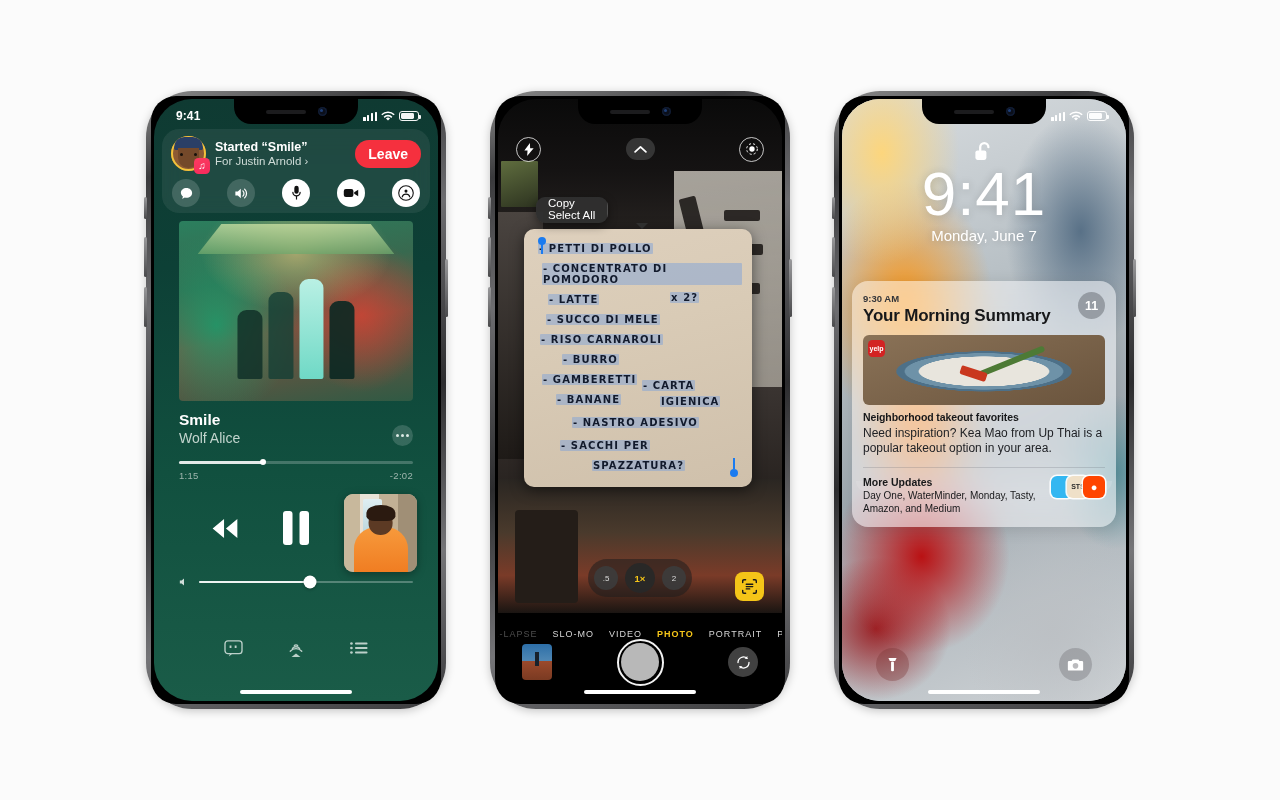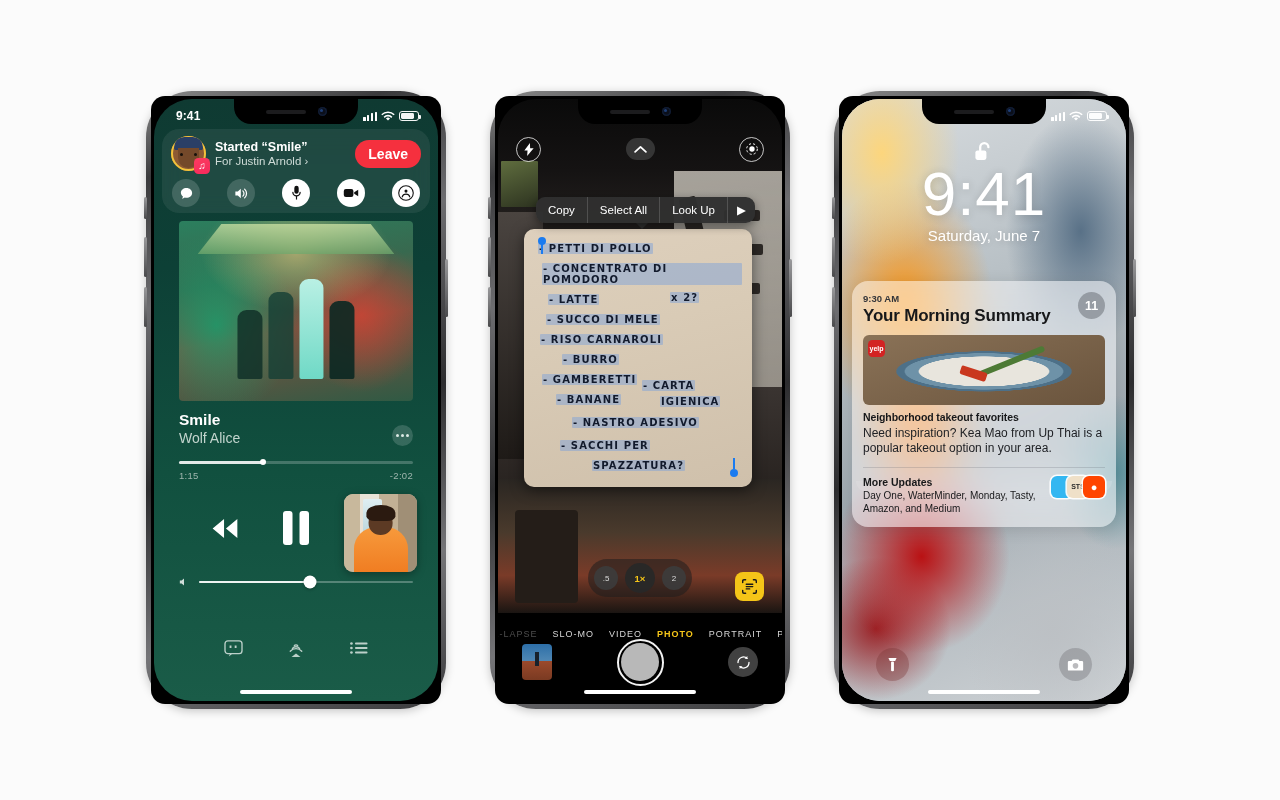--- a/index.html
+++ b/index.html
@@ -20,21 +20,21 @@
     position: relative;
     width: 300px; height: 618px;
     border-radius: 46px;
     background: linear-gradient(160deg,#8e8e8e 0%,#3a3a3c 12%,#6d6d70 30%,#2c2c2e 55%,#757578 78%,#3a3a3c 100%);
     padding: 5px;
     box-shadow: 0 2px 10px rgba(0,0,0,.22);
     flex: 0 0 auto;
   }
   .phone-inner {
     position: relative; width: 100%; height: 100%;
-    border-radius: 14px; background: #000; padding: 3px;
+    border-radius: 25px; background: #000; padding: 3px;
     overflow: hidden;
   }
   .screen {
     position: relative; width: 100%; height: 100%;
     border-radius: 38px; overflow: hidden; background: #000;
   }
   
   .btn-side { position: absolute; background: linear-gradient(180deg,#9a9a9c,#4a4a4c); border-radius: 2px; }
   .b-mute  { left: -2px; top: 106px; width: 3px; height: 22px; }
   .b-up    { left: -2px; top: 146px; width: 3px; height: 40px; }
@@ -198,21 +198,21 @@
 
   .cam-top { position: absolute; top: 30px; left: 0; right: 0; height: 40px; z-index: 30;
     display: flex; align-items: center; justify-content: space-between; padding: 0 18px; }
   .cam-cir { width: 25px; height: 25px; border-radius: 50%; border: 1.4px solid rgba(255,255,255,.75);
     display: flex; align-items: center; justify-content: center; cursor: pointer; }
   .chev-btn { width: 29px; height: 22px; border-radius: 11px; background: rgba(60,60,60,.85);
     display: flex; align-items: center; justify-content: center; cursor: pointer; }
 
   .ctxmenu { position: absolute; top: 98px; left: 38px; z-index: 36;
     background: rgba(48,48,48,.97); border-radius: 9px; display: flex; align-items: stretch;
-    height: 26px; overflow: hidden; box-shadow: 0 3px 10px rgba(0,0,0,.45); }
+    height: 26px; overflow: hidden; box-shadow: 0 3px 10px rgba(0,0,0,.45); flex-direction: column; }
   .ctxmenu .mi { display: flex; align-items: center; padding: 0 12px; font-size: 11.5px;
     color: #fff; cursor: pointer; border-right: 1px solid rgba(255,255,255,.16); white-space: nowrap; }
   .ctxmenu .mi:last-child { border-right: none; padding: 0 9px; }
   .ctx-tail { position: absolute; top: 124px; left: 138px; width: 0; height: 0; z-index: 35;
     border-left: 6px solid transparent; border-right: 6px solid transparent;
     border-top: 6px solid rgba(48,48,48,.97); }
 
   .note { position: absolute; top: 130px; left: 26px; width: 228px; z-index: 28;
     background: linear-gradient(165deg,#ded0bd 0%,#d9cbb6 40%,#cfc0ab 100%);
     border-radius: 10px; padding: 14px 10px 16px 10px;
@@ -681,21 +681,21 @@
 
         <div class="lock-ic">
           <svg width="20" height="25" viewBox="0 0 20 25">
               <path d="M6.2 9.5V6.2a4.1 4.1 0 0 1 8.2 0" stroke="#fff" stroke-width="2.3" fill="none" stroke-linecap="round"></path>
               <rect x="1.4" y="9.5" width="11" height="9.4" rx="2.1" fill="#fff"></rect>
             </svg>
         </div>
 
         <div class="clock">
           <div class="t">9:41</div>
-          <div class="d">Saturday, June 7</div>
+          <div class="d">Monday, June 7</div>
         </div>
 
         <div class="stack-shadow" style="top:382px;left:14px;right:14px"></div>
         <div class="stack-shadow" style="top:387px;left:19px;right:19px;background:rgba(245,245,248,.24)"></div>
 
         <div class="summary">
           <div class="sum-count">11</div>
           <div class="sum-time">9:30 AM</div>
           <div class="sum-title">Your Morning Summary</div>
 

